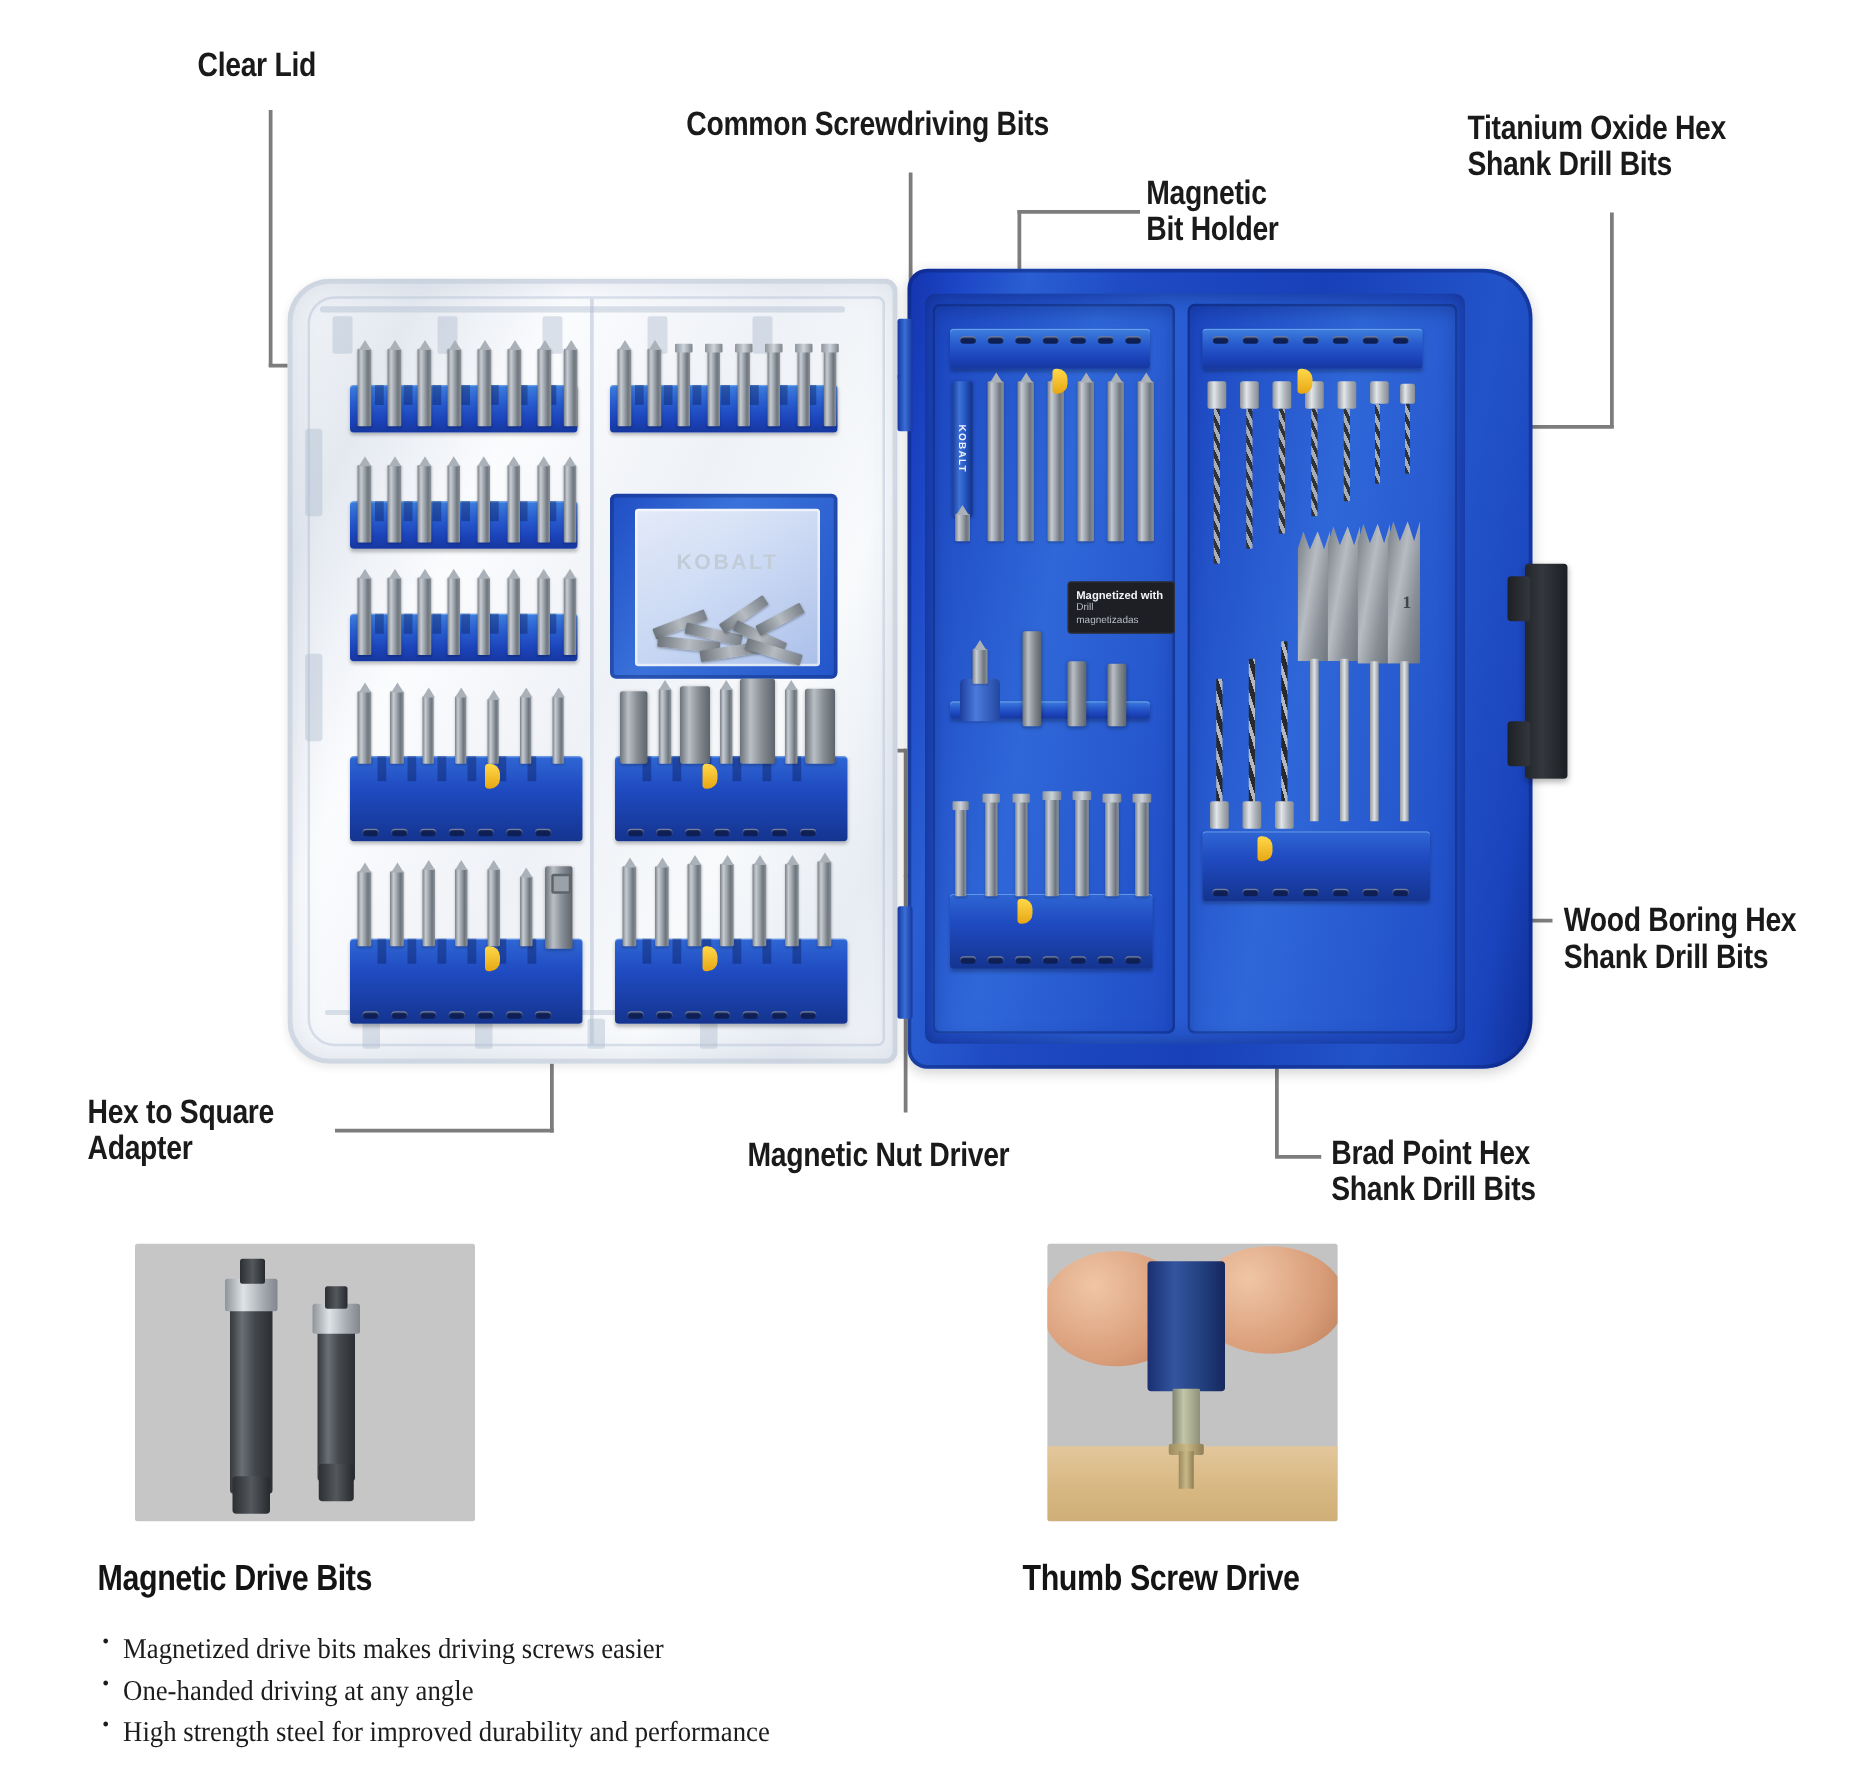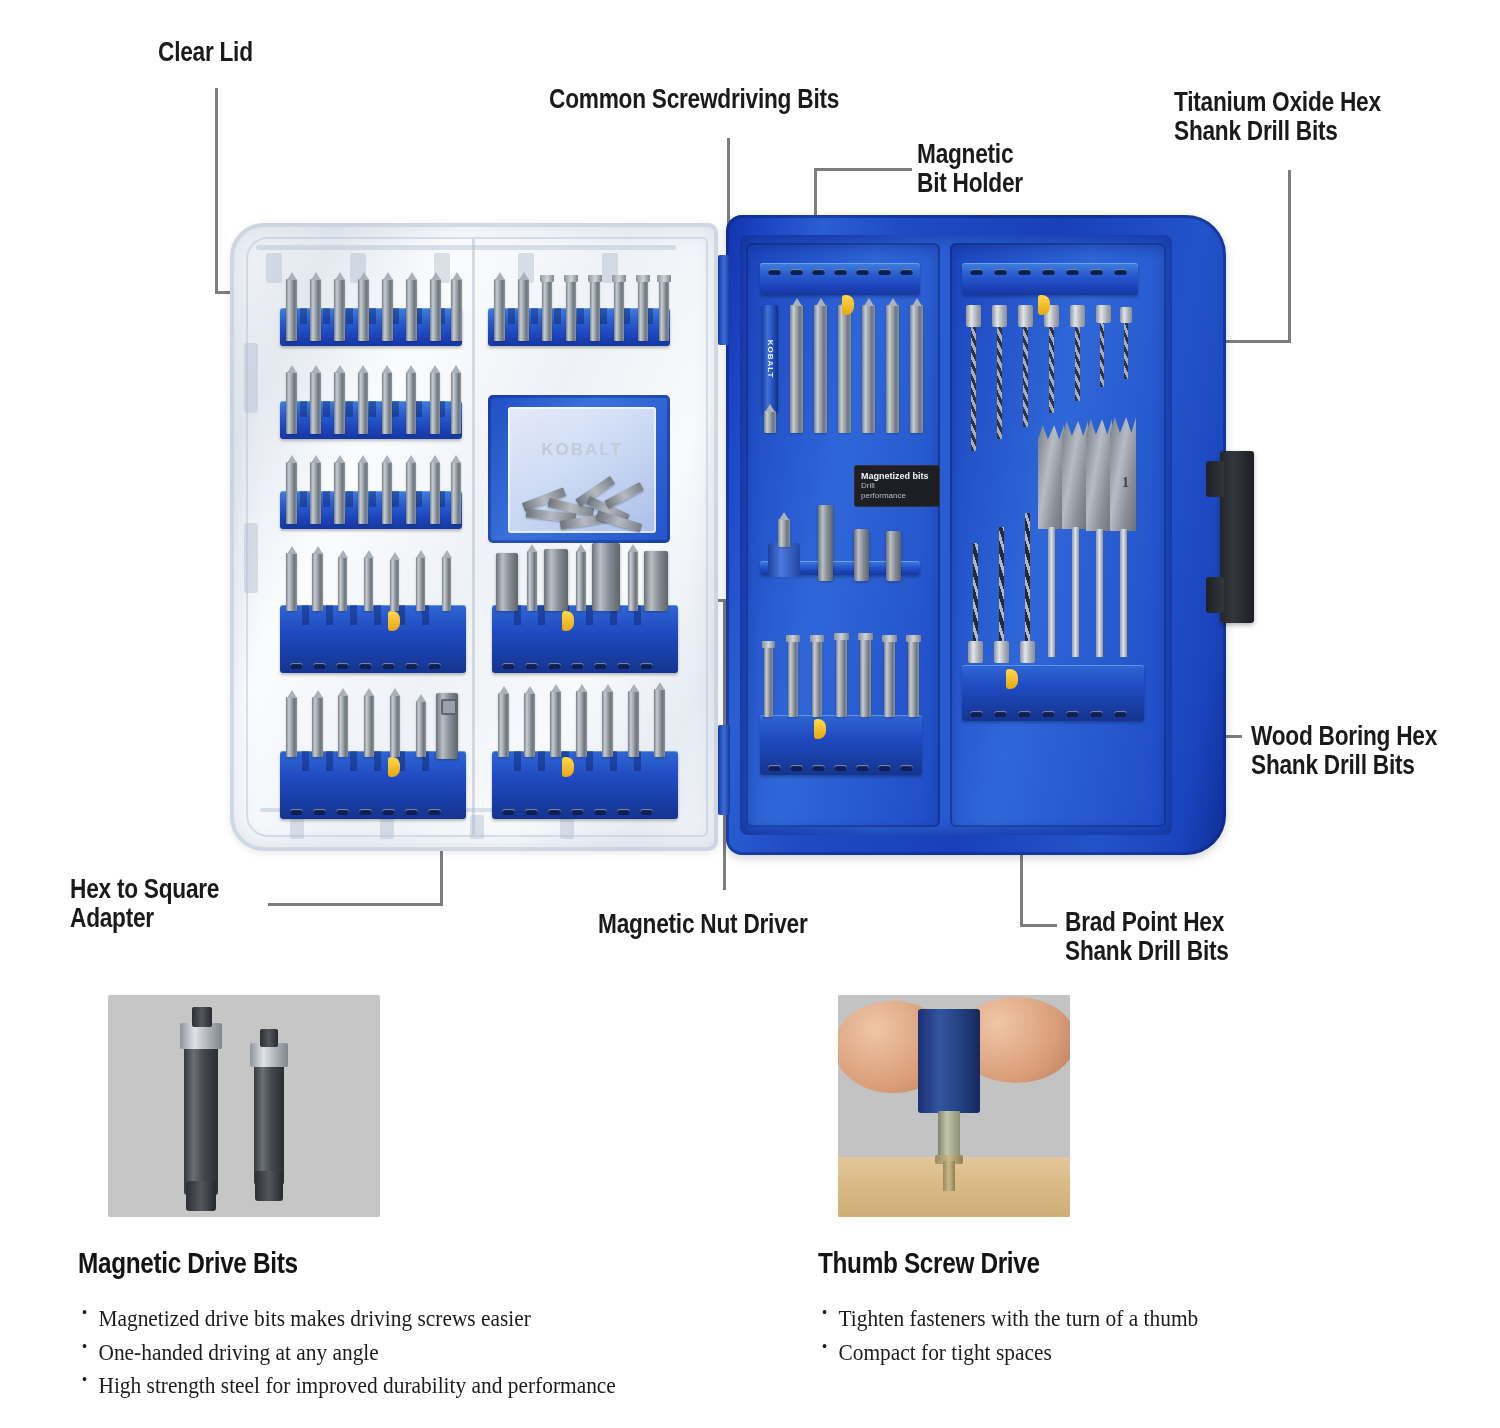--- a/index.html
+++ b/index.html
@@ -427,23 +427,23 @@
         </div>
         <div class="bit tip" style="left:18px;top:168px;width:12px;height:22px;"></div>
         <div class="bit tip" style="left:44px;top:62px;width:13px;height:128px;"></div>
         <div class="bit tip" style="left:68px;top:62px;width:13px;height:128px;"></div>
         <div class="bit tip" style="left:92px;top:62px;width:13px;height:128px;"></div>
         <div class="bit tip" style="left:116px;top:62px;width:13px;height:128px;"></div>
         <div class="bit tip" style="left:140px;top:62px;width:13px;height:128px;"></div>
         <div class="bit tip" style="left:164px;top:62px;width:13px;height:128px;"></div>
 
         <div class="mplate" style="left:108px;top:222px;width:72px;">
-          <b>Magnetized bits</b>
+          <b>Magnetized with</b>
           <span>Drill</span>
-          <span>performance</span>
+          <span>magnetizadas</span>
         </div>
 
         <div class="rail" style="left:14px;top:318px;width:160px;height:14px;"></div>
         <div style="position:absolute;left:22px;top:300px;width:32px;height:34px;border-radius:4px;background:linear-gradient(90deg,#1d3f9e,#4b7ade 40%,#23479f);"></div>
         <div class="bit tip" style="left:32px;top:276px;width:12px;height:28px;"></div>
         <div class="nutd" style="left:72px;top:262px;width:15px;height:76px;"></div>
         <div class="nutd" style="left:108px;top:286px;width:15px;height:52px;"></div>
         <div class="nutd" style="left:140px;top:288px;width:15px;height:50px;"></div>
 
         <div class="rail dk" style="left:14px;top:472px;width:162px;height:60px;">
@@ -555,17 +555,13 @@
     <div class="tsd-bg"></div>
     <div class="tsd-wood"></div>
     <div class="finger" style="left:-4px;top:6px;width:118px;height:92px;"></div>
     <div class="finger" style="left:118px;top:2px;width:120px;height:86px;"></div>
     <div class="tsd-body" style="left:80px;top:14px;width:62px;height:104px;"></div>
     <div class="tsd-shank" style="left:100px;top:116px;width:22px;height:50px;"></div>
     <div class="tsd-screw" style="left:97px;top:160px;width:28px;height:9px;border-radius:2px;"></div>
     <div class="tsd-screw" style="left:105px;top:166px;width:12px;height:30px;"></div>
   </div>
   <div class="feat-title" style="margin-top:30px;">Thumb Screw Drive</div>
-  <ul class="bullets" style="margin-top:22px;">
-    <li>Tighten fasteners with the turn of a thumb</li>
-    <li>Compact for tight spaces</li>
-  </ul>
 </div>
 
 </body></html>

